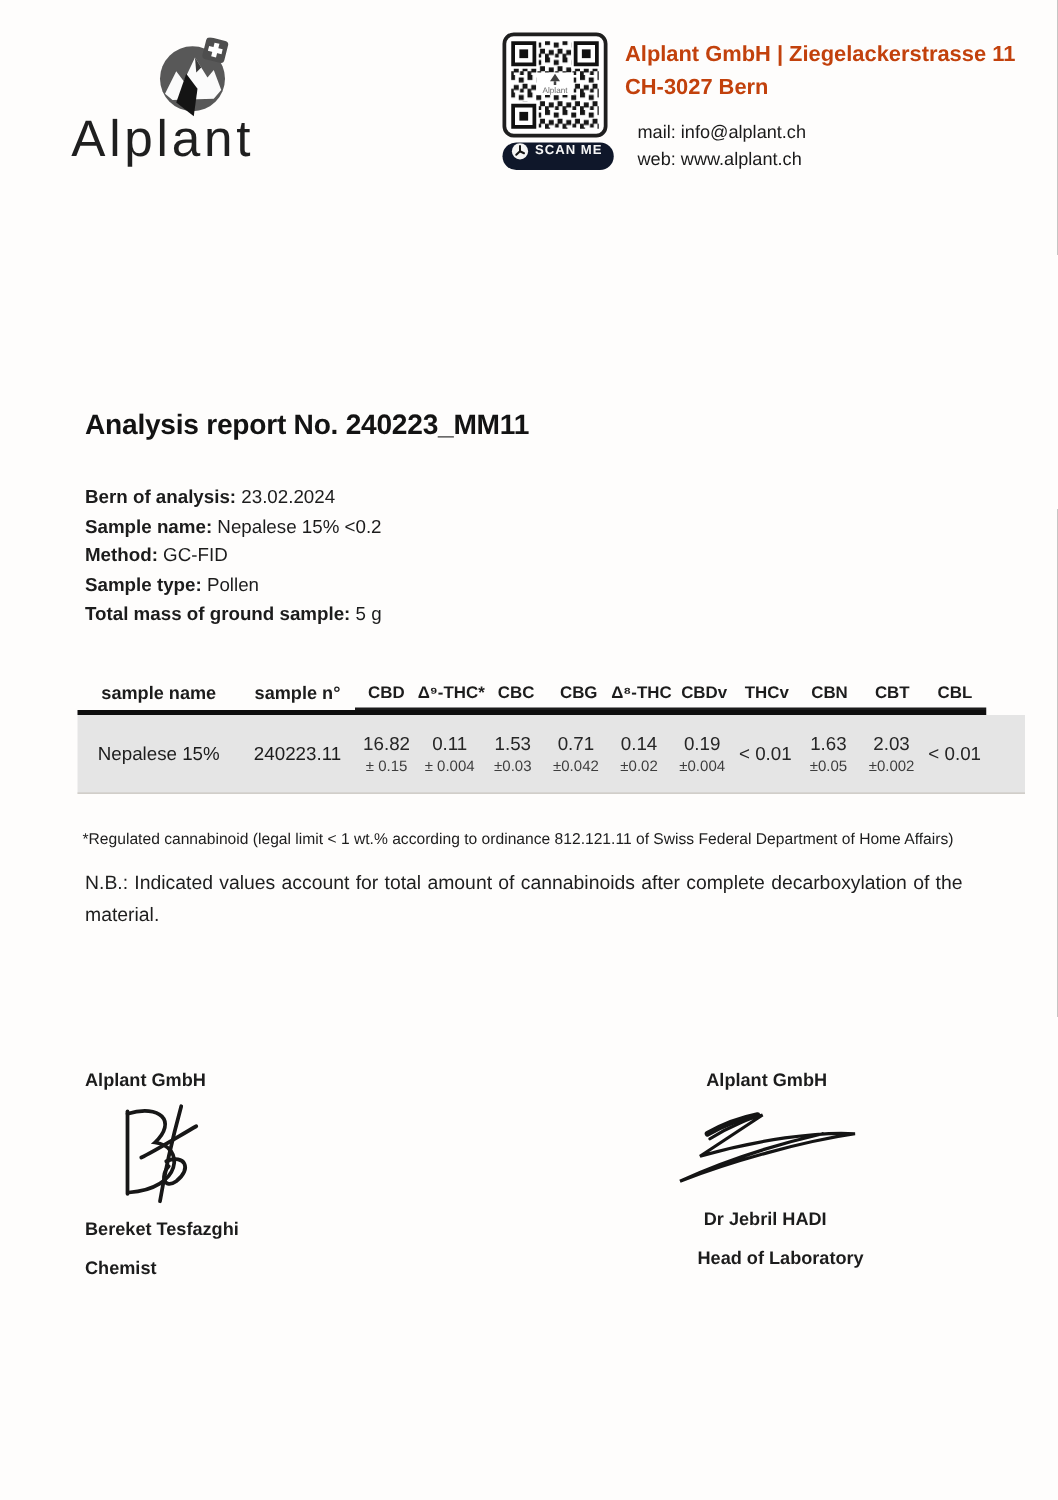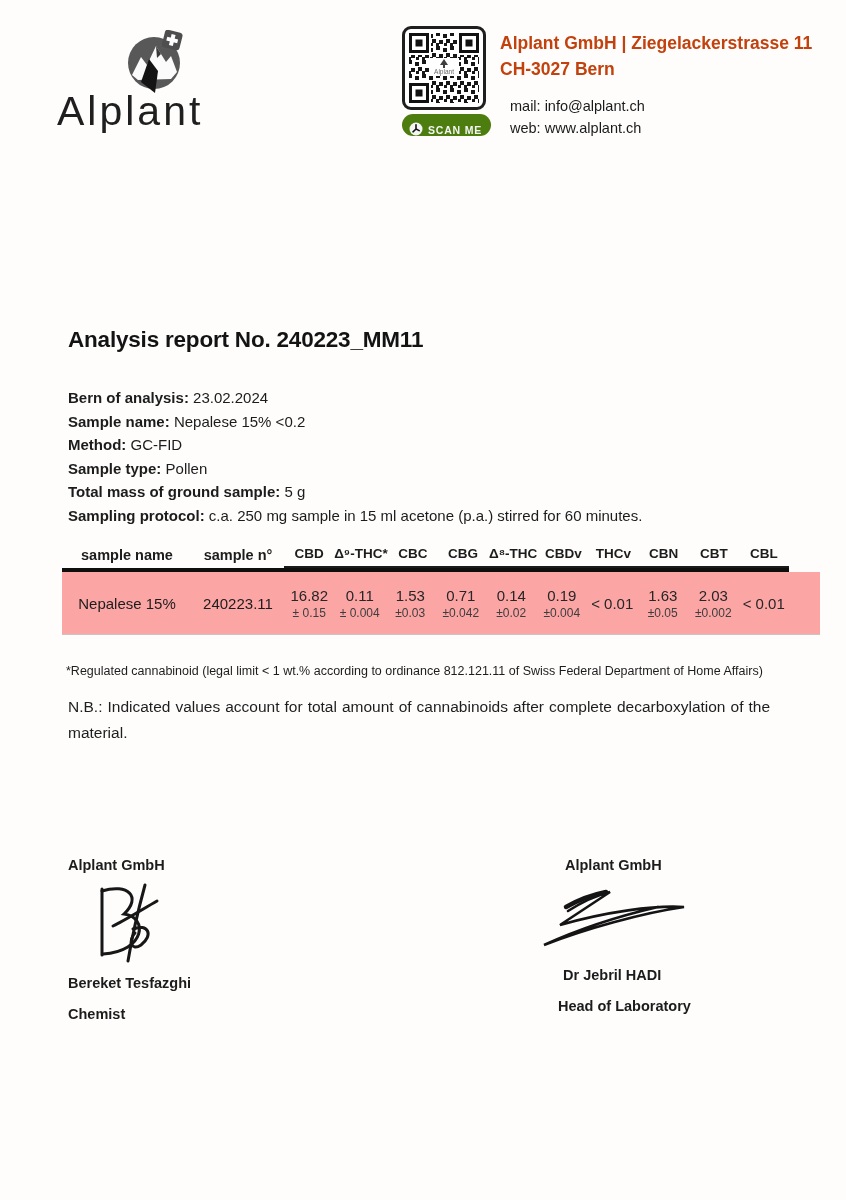--- a/index.html
+++ b/index.html
@@ -11,22 +11,22 @@
 
   
   .logo-block { position:absolute; left:55px; top:24px; width:220px; height:120px; }
   .logo-icon  { position:absolute; left:70px; top:6px; }
   .logo-text  { position:absolute; left:2px; top:64px; font-size:41px; font-weight:400;
                 letter-spacing:3px; color:#1f1f1f; }
 
   .qr-block { position:absolute; left:402px; top:26px; width:90px; }
   .qr-frame { width:84px; height:84px; box-sizing:border-box; border:3px solid #1f1f1f;
               border-radius:9px; background:#fff; padding:3px; }
-  .scanme   { margin-top:4px; width:89px; height:22px; background:#4d7c0f; border-radius:12px;
-              display:flex; align-items:flex-end; gap:5px; padding:0 7px; box-sizing:border-box; }
+  .scanme   { margin-top:4px; width:89px; height:22px; background:#0f172a; border-radius:12px;
+              display:flex; align-items:flex-start; gap:5px; padding:0 7px; box-sizing:border-box; }
   .scanme-text { color:#f5f5f5; font-size:10.5px; font-weight:700; letter-spacing:0.8px; }
 
   .company-block { position:absolute; left:500px; top:30px; }
   .company-line  { font-size:17.5px; font-weight:600; line-height:26px; color:#c2410c; }
   .contact-block { margin-top:13px;margin-left:10px; }
   .contact-line  { font-size:14.5px; font-weight:500; line-height:22px; color:#1a1a1a; }
 
   
   .report-title { position:absolute; left:68px; top:327px; font-size:22.5px; font-weight:700;
                   letter-spacing:-0.2px; color:#131313; }
@@ -40,21 +40,21 @@
   .th-name { width:130px; display:flex; align-items:center; justify-content:center;
              font-weight:700; font-size:14.5px; }
   .th-no   { width:92px; display:flex; align-items:center; justify-content:center;
              font-weight:700; font-size:14.5px; }
   .th-group { flex:1; }
   .analyte-row { display:flex; height:25px; align-items:center; border-bottom:2px solid #1b1b1b; }
   .analyte { flex:1; text-align:center; font-weight:700; font-size:13.5px; white-space:nowrap; }
   .unit-row { height:27px; display:flex; align-items:center; justify-content:center;
               font-weight:700; font-size:13px; }
 
-  .trow { display:flex; height:62px; width:758px; background:#fca5a5;
+  .trow { display:flex; height:62px; width:758px; background:#e5e5e5;
           border-bottom:1px solid #c9c5bf; }
   .td-name { width:130px; display:flex; align-items:center; justify-content:center;
              font-size:15px; }
   .td-no   { width:92px; display:flex; align-items:center; justify-content:center;
              font-size:15px; }
   .td-group { width:505px; display:flex; }
   .td { flex:1; display:flex; flex-direction:column; align-items:center; justify-content:center; }
   .td .val { font-size:15px; color:#262626; white-space:nowrap; }
   .td .std { font-size:12px; color:#3d3d3d; margin-top:2px; white-space:nowrap; }
   .td-filler { flex:1; }
@@ -146,21 +146,20 @@
   </div>
 
   <div class="report-title">Analysis report No. 240223_MM11</div>
 
   <div class="details">
     <div class="detail-line"><span class="detail-label">Bern of analysis:</span><span class="detail-value"> 23.02.2024</span></div>
     <div class="detail-line"><span class="detail-label">Sample name:</span><span class="detail-value"> Nepalese 15% &lt;0.2</span></div>
     <div class="detail-line"><span class="detail-label">Method:</span><span class="detail-value"> GC-FID</span></div>
     <div class="detail-line"><span class="detail-label">Sample type:</span><span class="detail-value"> Pollen</span></div>
     <div class="detail-line"><span class="detail-label">Total mass of ground sample:</span><span class="detail-value"> 5 g</span></div>
-    <div class="detail-line"><span class="detail-label">Sampling protocol:</span><span class="detail-value"> c.a. 250 mg sample in 15 ml acetone (p.a.) stirred for 60 minutes.</span></div>
   </div>
 
   <div class="rtable">
     <div class="thead">
       <div class="th-name">sample name</div>
       <div class="th-no">sample n°</div>
       <div class="th-group">
         <div class="analyte-row">
           <div class="analyte">CBD</div>
           <div class="analyte">Δ⁹-THC*</div>

